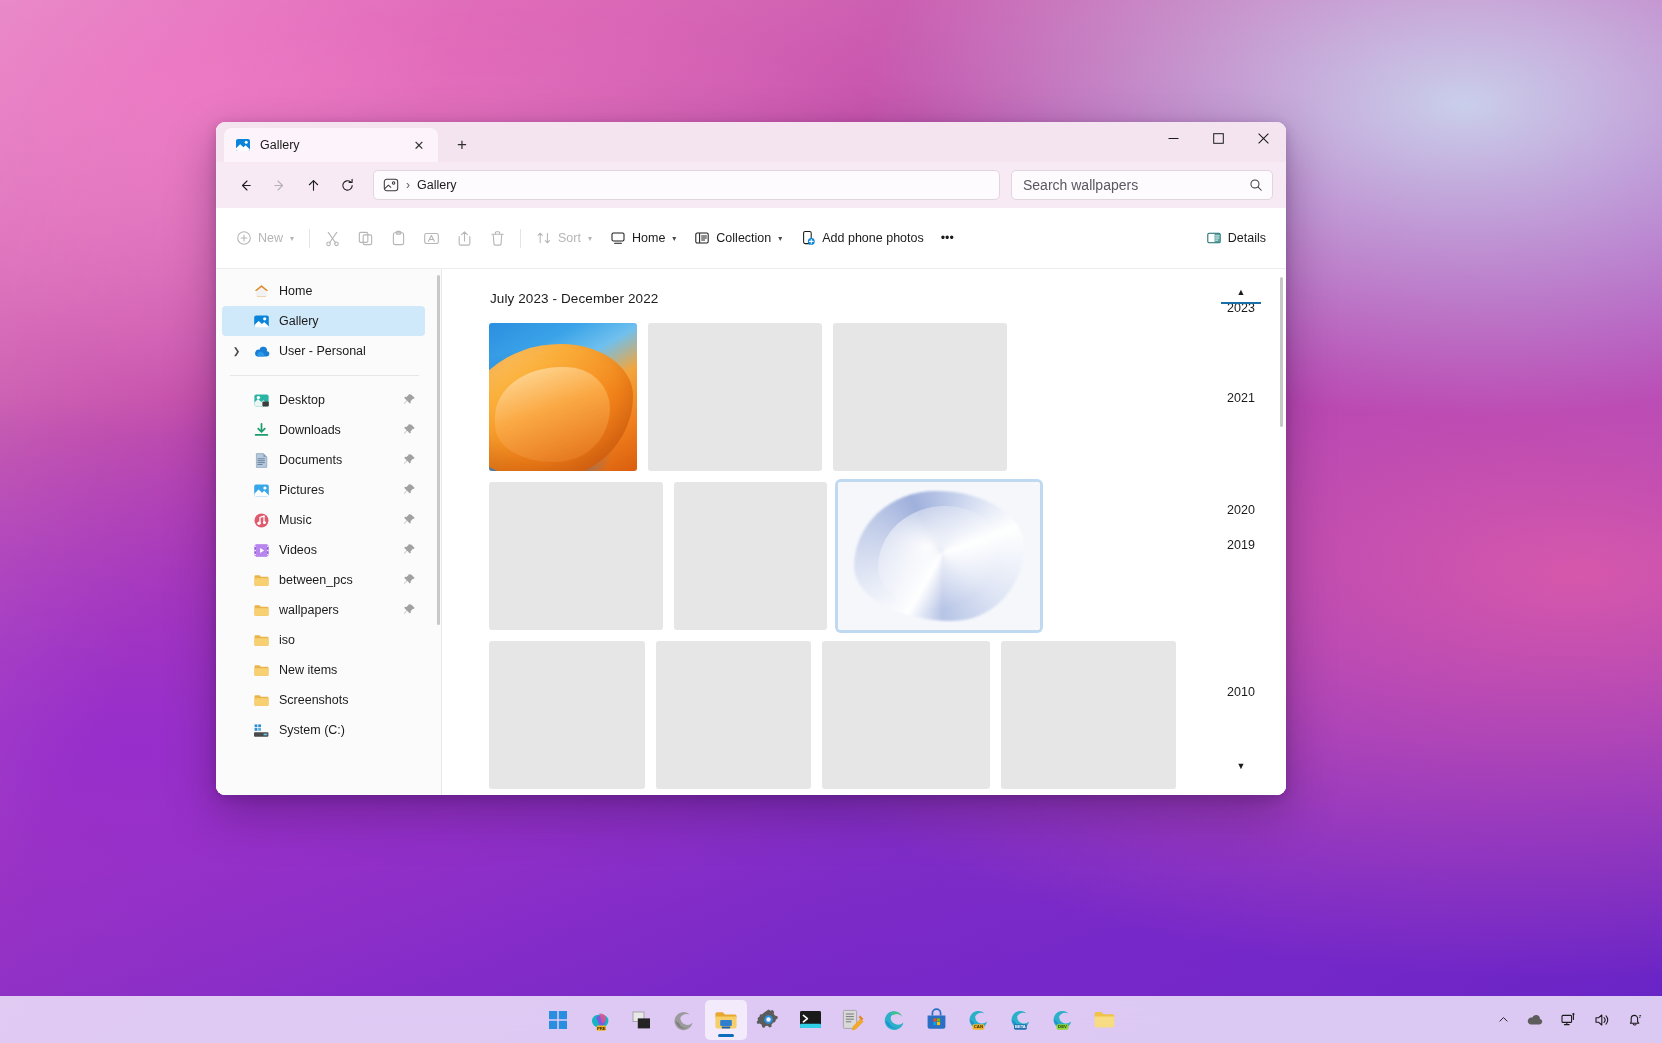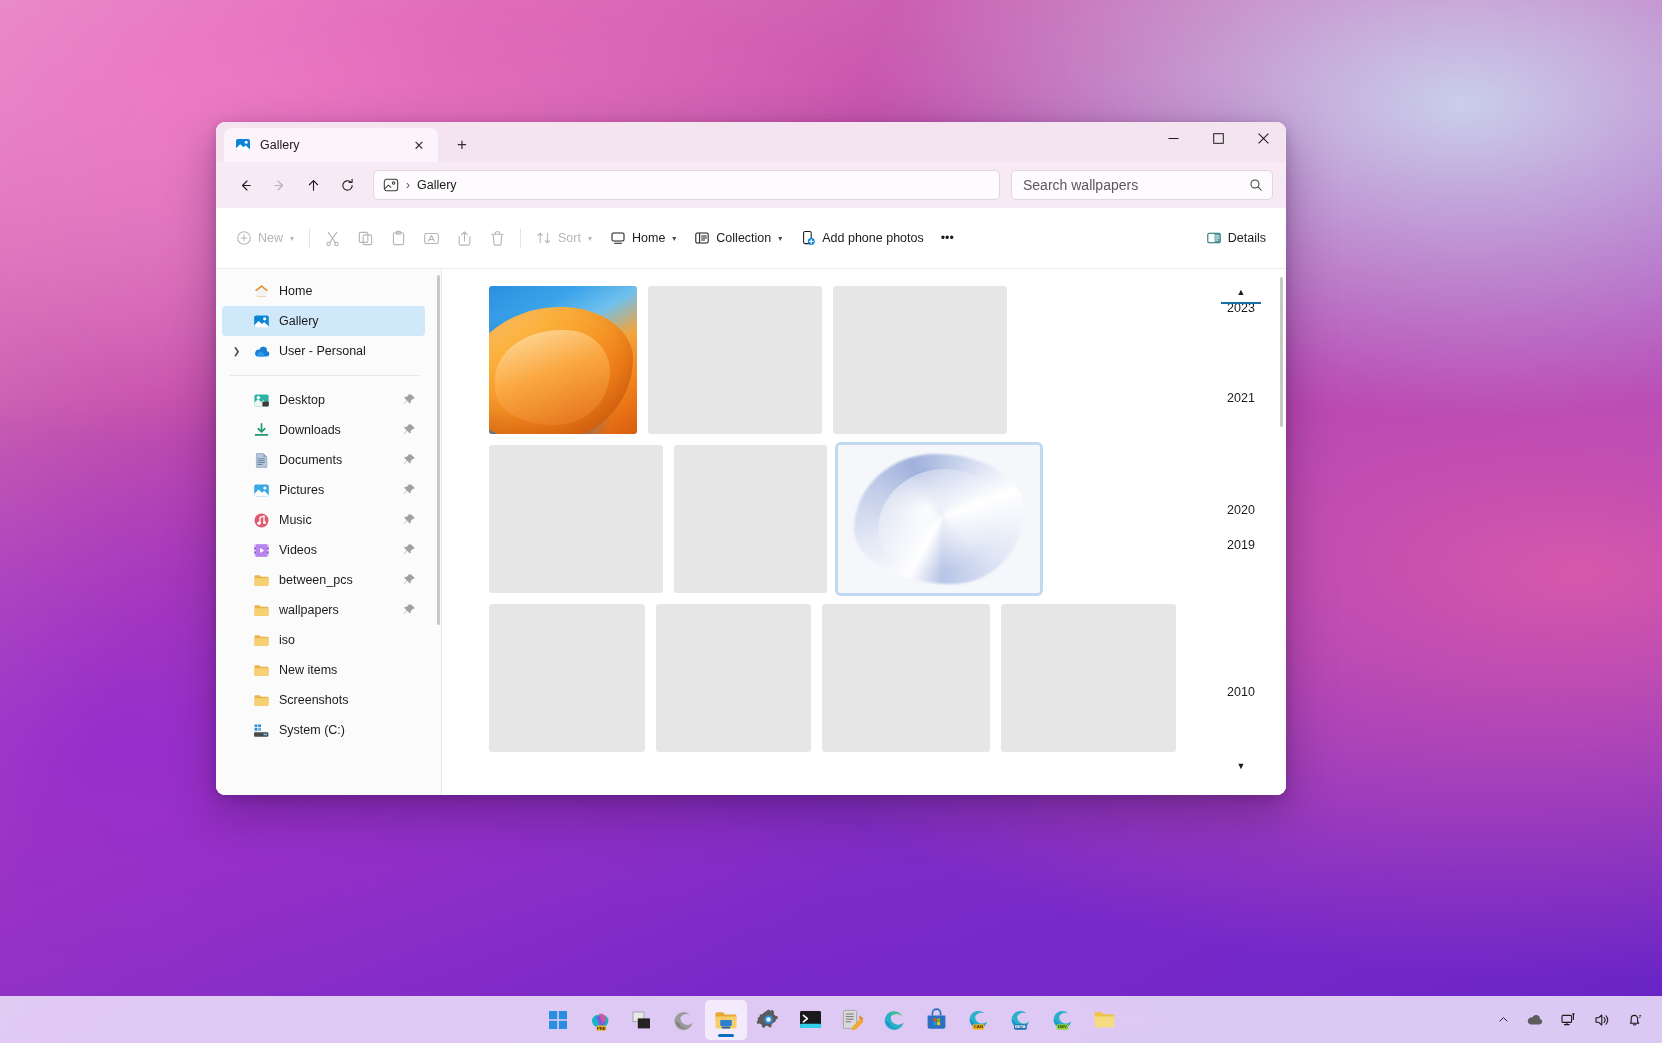--- a/index.html
+++ b/index.html
@@ -684,20 +684,21 @@
                 <rect x="10.6" y="11.6" width="3.6" height="1.7" fill="#5ec8e8"></rect>
               </svg></span>
             <span class="navlabel">System (C:)</span>
           </div>
         </div>
       <div class="sb-track-line"></div>
       <div class="sb-scroll"></div>
     </div>
 
     <div class="content">
+      <div class="group-title">July 2023 - December 2022</div>
       <div class="grid" id="tile-grid">
           <div class="cell" style="width: 148px; height: 148px;">
             <div class="art-bloom"></div>
           </div>
           <div class="cell" style="width: 174px; height: 148px;"></div>
           <div class="cell" style="width: 174px; height: 148px;"></div>
           <div class="cell" style="width: 174px; height: 148px;"></div>
           <div class="cell" style="width: 153px; height: 148px;"></div>
           <div class="cell sel" style="width: 202px; height: 148px;">
             <div class="art-ribbon"></div>

